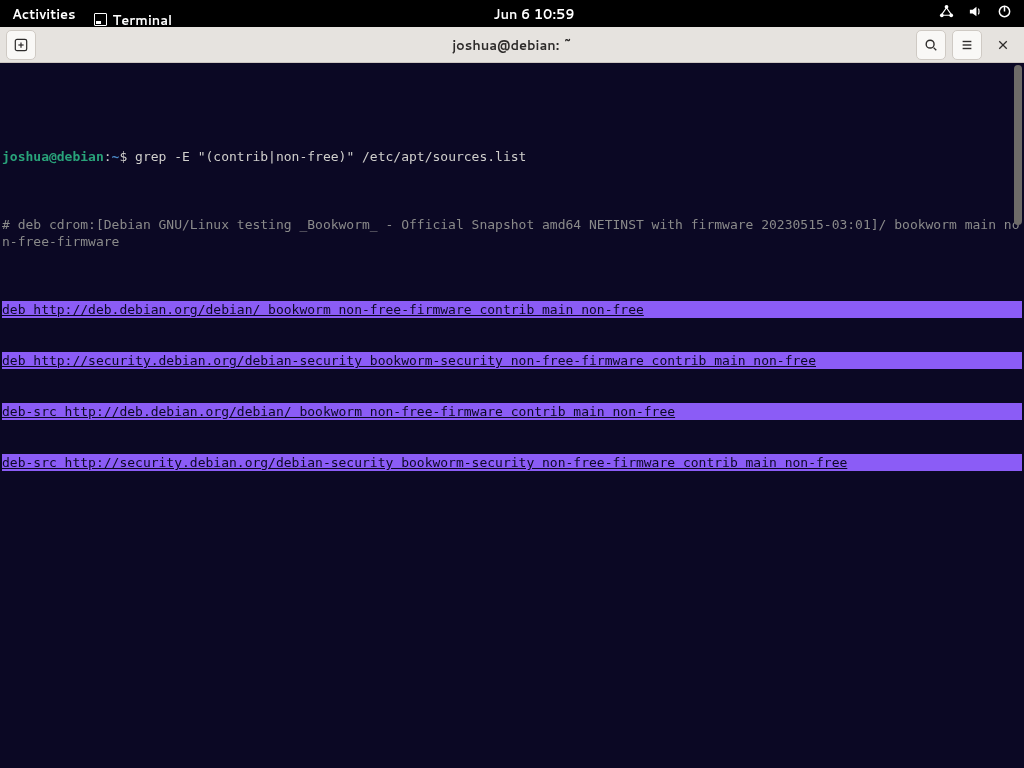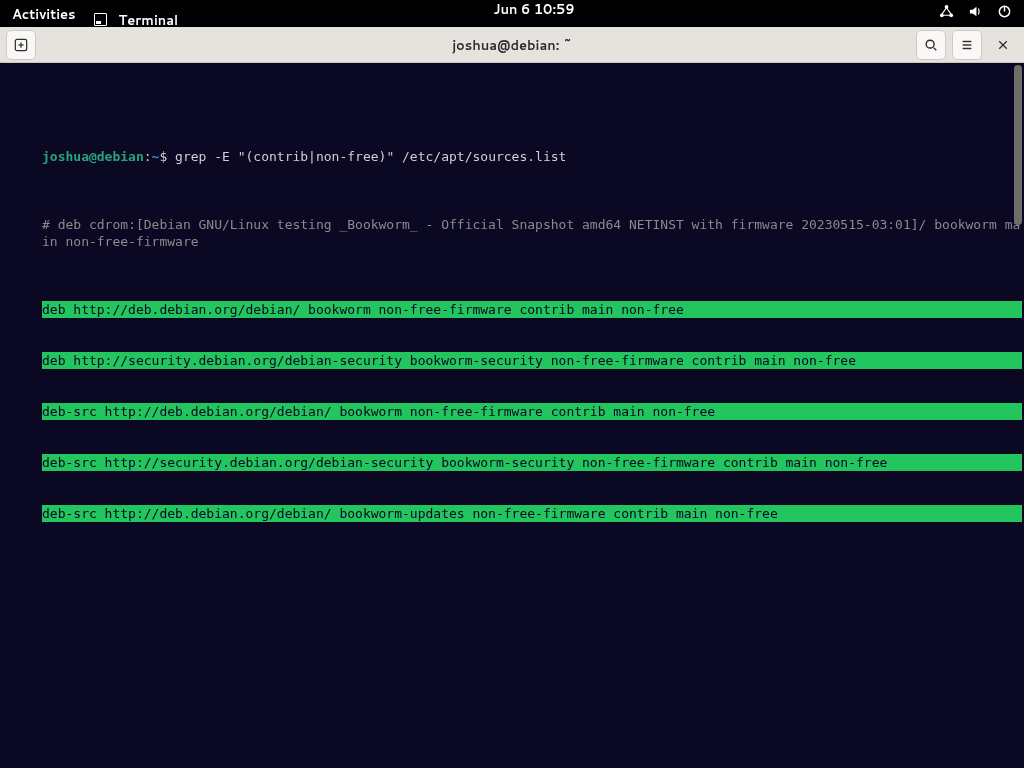--- a/index.html
+++ b/index.html
@@ -9,39 +9,40 @@
     overflow: hidden;
     font-family: "Cantarell", "DejaVu Sans", sans-serif;
     background: #f6f5f4;
   }
   
   .topbar {
     height: 27px;
     background: #000;
     color: #fff;
     display: flex;
+    align-items: center;
     font-size: 13px;
     font-weight: 600;
     position: relative;
     user-select: none;
   }
   .topbar .left { display:flex; align-items:center; gap: 18px; padding-left: 12px;}
   .topbar .center {
     position: absolute; left:0; right:0;
     text-align: center;
     pointer-events: none;
     padding-left: 44px;
   }
   .topbar .right {
     margin-left: auto;
     display:flex; align-items:center; gap: 14px;
     padding-right: 12px;
   }
   .topbar .app {
-    display:flex; align-items:center; gap:12px;margin-top:12px;
+    display:flex; align-items:center; gap:6px;margin-top:12px;
   }
   .sq-icon {
     width:13px; height:13px;
     border:1.5px solid #fff;
     border-radius:1px;
     display:inline-flex; align-items:flex-end; justify-content:flex-start;
   }
   .sq-icon::after{
     content:"";
     width:5px; height:3px;
@@ -94,33 +95,34 @@
     background:#0b0824;
     color:#d0cfcc;
     font-family:"DejaVu Sans Mono","Liberation Mono",monospace;
     font-size:13px;
     line-height:17px;
     padding:0;
     white-space:pre;
     overflow:hidden;
     position:relative;
   }
-  .term-inner { padding: 0 2px; margin-left: 40px; }
+  .term-inner { padding: 0 2px; }
   .line { white-space:pre-wrap; word-break:break-all; }
   .prompt-user { color:#29a37a; font-weight:bold; }
   .prompt-path { color:#4a89c7; font-weight:bold; }
   .prompt-colon { color:#d0cfcc; }
   .prompt-sep { color:#d0cfcc; }
   .cmd { color:#d0cfcc; }
   .dim { color:#8a8a8a; }
   .hl {
-    background:#22c55e;
+    background:#8b5cf6;
     color:#0b0824;
     display:inline-block;
     width:100%;
+    text-decoration:underline;
   }
   .cursor {
     display:inline-block;
     width:7px; height:14px;
     background:#d0cfcc;
     vertical-align:-2px;
     margin-left:2px;
   }
   .scrollbar {
     position:absolute;
@@ -212,21 +214,20 @@
     <div class="term-inner">
       
       <div class="line"><span class="prompt-user">joshua@debian</span><span class="prompt-colon">:</span><span class="prompt-path">~</span><span class="prompt-sep">$</span> <span class="cmd">grep -E "(contrib|non-free)" /etc/apt/sources.list</span></div>
       
       <div class="line dim"># deb cdrom:[Debian GNU/Linux testing _Bookworm_ - Official Snapshot amd64 NETINST with firmware 20230515-03:01]/ bookworm main non-free-firmware</div>
       
       <div class="line"><span class="hl">deb http://deb.debian.org/debian/ bookworm non-free-firmware contrib main non-free</span></div>
       <div class="line"><span class="hl">deb http://security.debian.org/debian-security bookworm-security non-free-firmware contrib main non-free</span></div>
       <div class="line"><span class="hl">deb-src http://deb.debian.org/debian/ bookworm non-free-firmware contrib main non-free</span></div>
       <div class="line"><span class="hl">deb-src http://security.debian.org/debian-security bookworm-security non-free-firmware contrib main non-free</span></div>
-      <div class="line"><span class="hl">deb-src http://deb.debian.org/debian/ bookworm-updates non-free-firmware contrib main non-free</span></div>
       
     </div>
 
     <div class="scrollbar">
       <div class="scrollbar-thumb"></div>
     </div>
   </div>
 
 </div>
 

